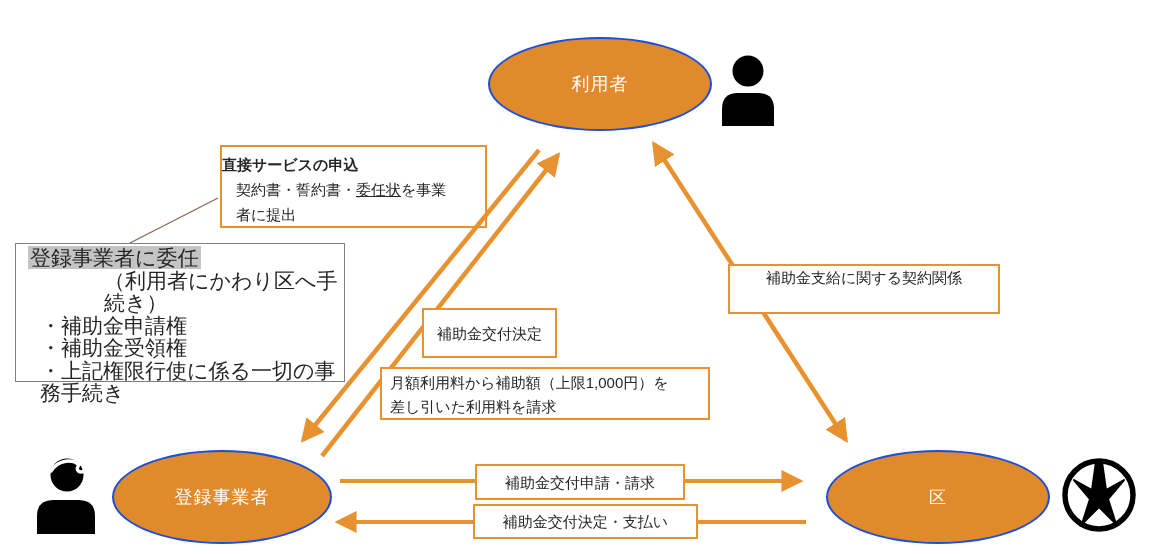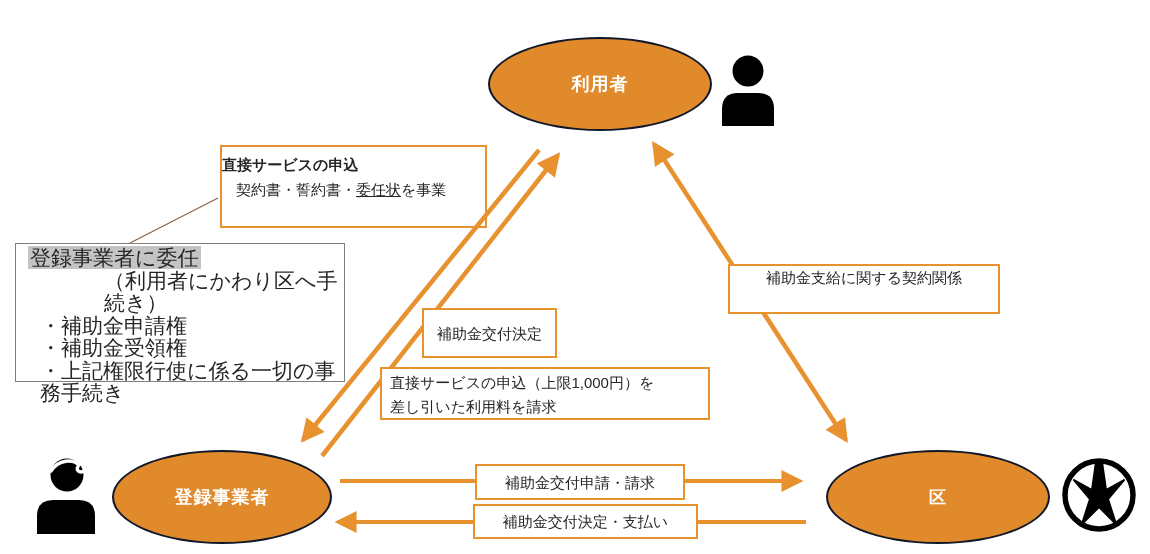--- a/index.html
+++ b/index.html
@@ -5,23 +5,23 @@
   html,body{margin:0;padding:0;background:#fff;}
   .canvas{
     position:relative;width:1150px;height:554px;background:#ffffff;overflow:hidden;
     font-family:"Liberation Sans","DejaVu Sans",sans-serif;color:#262626;
   }
   .layer{position:absolute;left:0;top:0;width:1150px;height:554px;}
   .arrows{z-index:2;pointer-events:none;}
   
   .node{
     position:absolute;z-index:2;border-radius:50%;
-    background:#E08A2B;border:2px solid #0f172a;
+    background:#E08A2B;border:2px solid #1d4ed8;
     display:flex;align-items:center;justify-content:center;
-    color:#ffffff;font-weight:bold;font-size:18px;letter-spacing:1px;
+    color:#ffffff;font-weight:normal;font-size:18px;letter-spacing:1px;
     box-sizing:border-box;
   }
   .node-user{left:488px;top:37px;width:224px;height:94px;}
   .node-provider{left:112px;top:450px;width:220px;height:94px;}
   .node-ward{left:826px;top:450px;width:224px;height:94px;font-size:17px;}
   
   .box{position:absolute;background:#ffffff;box-sizing:border-box;font-size:15px;line-height:23px;}
   .box-orange{border:2.5px solid #E8912F;}
   .box-orange-thin{border:2px solid #E8912F;}
   .box-gray{border:1px solid #7F7F7F;}
@@ -92,36 +92,37 @@
   </svg>
 
   <svg class="icon icon-ward" width="78" height="78" viewBox="0 0 78 78">
     <circle cx="39" cy="39" r="34" fill="none" stroke="#000" stroke-width="5.5"></circle>
     <path d="M36 6 L42 6 L46 34 L64 24 L48 43 L56 68 L39 51 L22 68 L30 43 L14 24 L32 34 Z" fill="#000" stroke="#000" stroke-width="2" stroke-linejoin="round"></path>
   </svg>
 
   <div class="box box-orange box-application">
     <div class="ttl">直接サービスの申込</div>
     <div class="bd"><span>契約書・誓約書・</span><span class="u">委任状</span><span>を事業</span></div>
+    <div class="bd">者に提出</div>
   </div>
 
   <div class="box box-gray box-delegation">
     <div class="ttl"><span class="hl">登録事業者に委任</span></div>
     <div class="sub">（利用者にかわり区へ手続き）</div>
     <div class="item">・補助金申請権</div>
     <div class="item">・補助金受領権</div>
     <div class="item">・上記権限行使に係る一切の事務手続き</div>
   </div>
 
   <div class="box box-orange box-service">
     <span>補助金交付決定</span>
   </div>
 
   <div class="box box-orange box-billing">
-    <div>直接サービスの申込（上限1,000円）を</div>
+    <div>月額利用料から補助額（上限1,000円）を</div>
     <div>差し引いた利用料を請求</div>
   </div>
 
   <div class="box box-orange-thin box-contract">
     <span>補助金支給に関する契約関係</span>
   </div>
 
   <div class="box box-orange-thin box-grant-request">
     <span>補助金交付申請・請求</span>
   </div>

